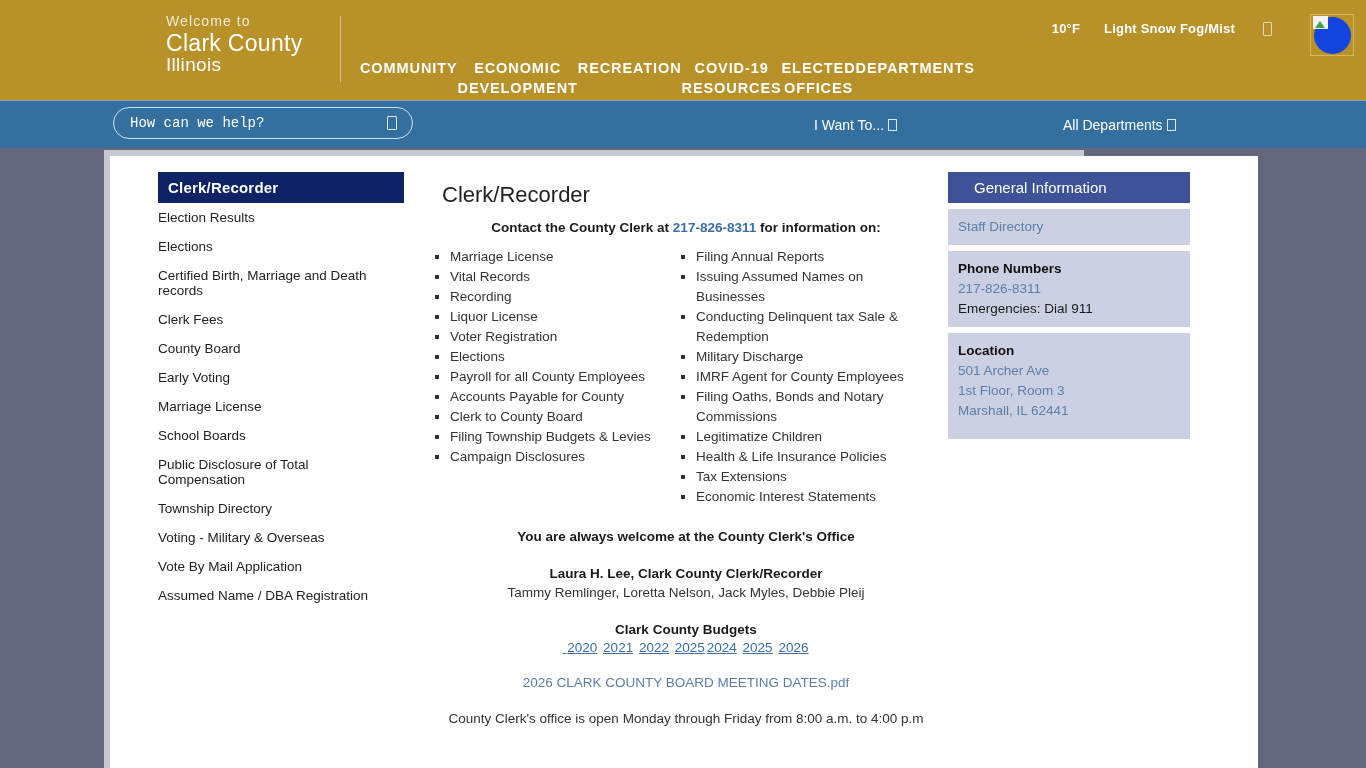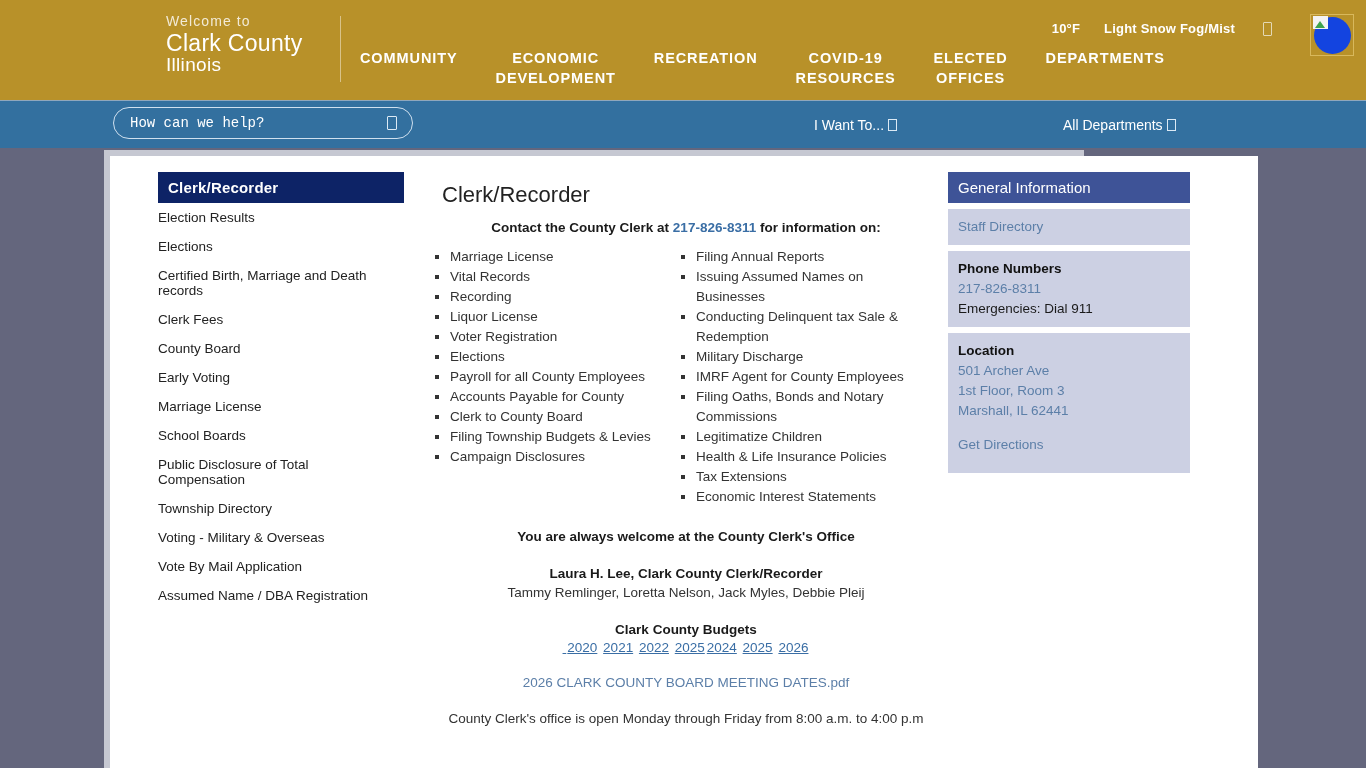--- a/index.html
+++ b/index.html
@@ -101,24 +101,23 @@
     left: 2px; bottom: 1px;
     width: 0; height: 0;
     border-left: 5px solid transparent;
     border-right: 5px solid transparent;
     border-bottom: 7px solid #3fa34d;
   }
 
   
   #main-nav {
     position: absolute;
-    left: 360px; right: 80px; top: 48px;
+    left: 360px; right: 80px; top: 58px;
     display: flex;
     justify-content: flex-start;
-    gap: 38px;
   }
   #main-nav .nav-item {
     color: #ffffff;
     font-size: 14.5px;
     font-weight: bold;
     letter-spacing: 0.9px;
     text-align: center;
     line-height: 20px;
     cursor: pointer;
     white-space: pre-line;
@@ -293,21 +292,21 @@
   
   #right-sidebar {
     position: absolute;
     left: 838px; top: 16px;
     width: 242px;
   }
   #gi-header {
     background: #3e5397;
     color: #ffffff;
     font-size: 15px;
-    padding: 7px 10px;
+    padding: 7px 26px;
   }
   .gi-card {
     background: #ccd0e3;
     padding: 8px 10px;
     margin-top: 6px;
     font-size: 13.5px;
     color: #1a1a1a;
     line-height: 20px;
   }
   .gi-card .gi-title { font-weight: bold; color: #111111; }
@@ -454,18 +453,17 @@
       <div class="gi-title">Phone Numbers</div>
       <div class="gi-link">217-826-8311</div>
       <div class="gi-plain">Emergencies: Dial 911</div>
     </div>
 
     <div class="gi-card" id="gi-location">
       <div class="gi-title">Location</div>
       <div class="gi-link">501 Archer Ave</div>
       <div class="gi-link">1st Floor, Room 3</div>
       <div class="gi-link">Marshall, IL 62441</div>
-      <div class="gi-link" id="gi-directions">Get Directions</div>
     </div>
   </div>
 
 </div>
 </div>
 
 </body></html>

